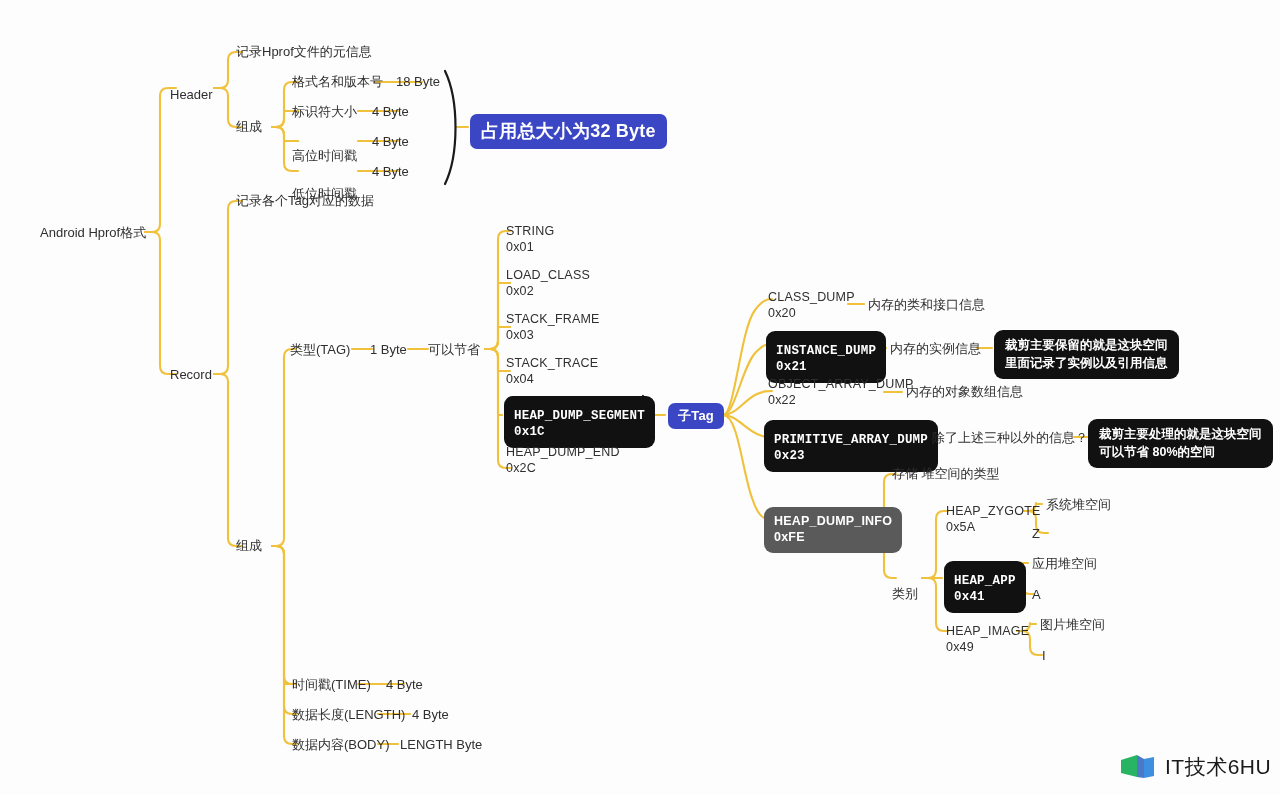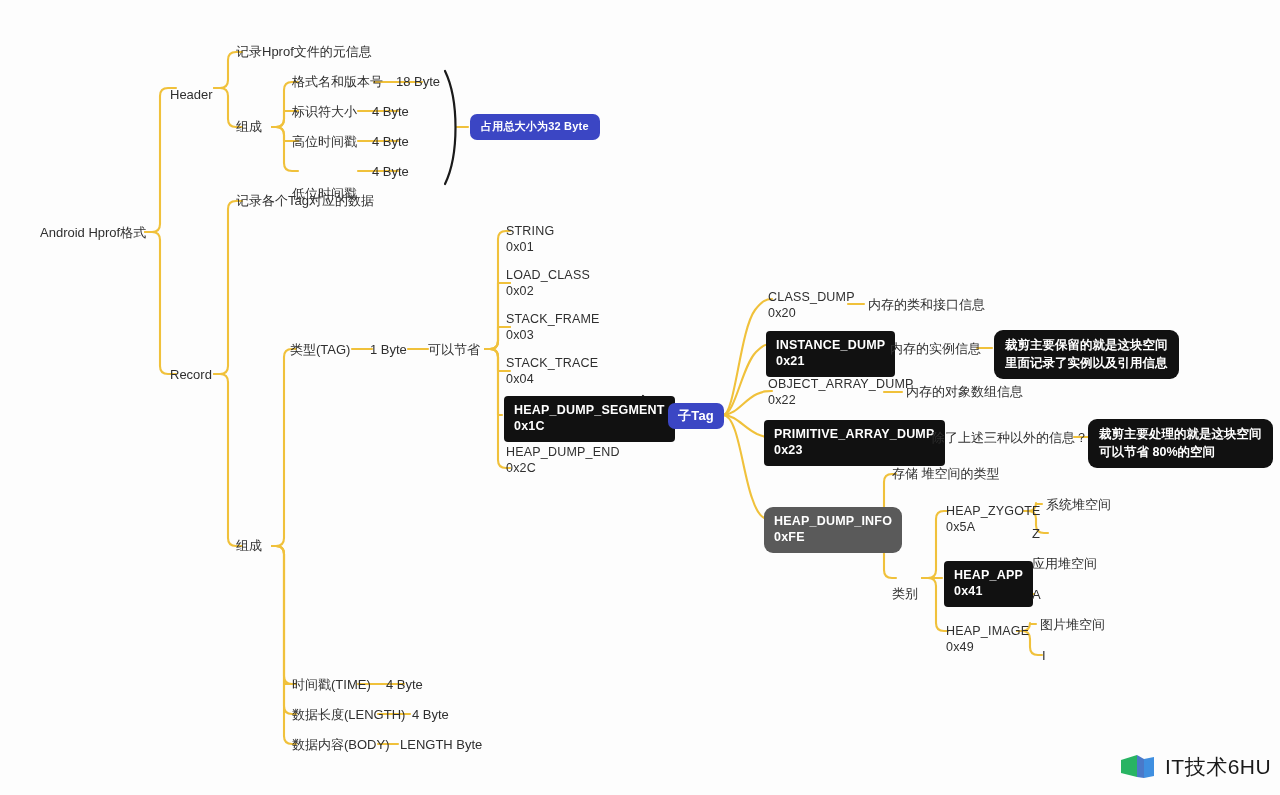--- a/index.html
+++ b/index.html
@@ -12,40 +12,40 @@
   svg.wires{position:absolute;left:0;top:0;width:1280px;height:795px;pointer-events:none;}
   .node{position:absolute;white-space:nowrap;line-height:1.25;}
 
   
   .txt{font-size:13px;color:#2f2f2f;}
   .mono-tag{font-size:12.5px;color:#2f2f2f;letter-spacing:.2px;}
   .mono-tag .hex{display:block;}
 
   
   .box-dark{
-    background:#111;color:#fff;border-radius:4px;padding:6px 10px 7px 10px;
-    font-size:12.5px;font-weight:bold;letter-spacing:.2px;line-height:1.3;
+    background:#111;color:#fff;border-radius:9px;padding:12px 10px 7px 10px;
+    font-size:12.5px;font-weight:bold;letter-spacing:.2px;line-height:1.3;font-family:Liberation Mono, monospace;
   }
   .box-dark .hex{display:block;}
   
   .box-gray{
     background:#5a5a5a;color:#fff;border-radius:9px;padding:6px 10px 7px 10px;
     font-size:12.5px;font-weight:bold;letter-spacing:.2px;line-height:1.3;
   }
   .box-gray .hex{display:block;}
   
   .box-note{
     background:#111;color:#fff;border-radius:9px;padding:6px 11px 7px 11px;
     font-size:12.5px;line-height:1.45;font-weight:bold;
   }
   .box-note span{display:block;}
   
   .badge-blue{
     background:#3b46c4;color:#fff;border-radius:7px;padding:6px 11px;
-    font-size:11px;font-weight:bold;letter-spacing:.2px;
+    font-size:18px;font-weight:bold;letter-spacing:.2px;
   }
   .badge-blue.small{font-size:13px;padding:5px 10px;border-radius:7px;}
 
   
   #watermark{position:absolute;left:1120px;top:752px;display:flex;align-items:center;gap:7px;}
   #wm-text{font-size:21px;color:#1a1a1a;letter-spacing:.5px;font-family:"Liberation Sans","DejaVu Sans",sans-serif;}
 </style>
 </head>
 <body>
 
@@ -139,21 +139,21 @@
   <div class="node txt" style="left:40px;top:225px;">Android Hprof格式</div>
 
   <div class="node txt" style="left:170px;top:81px;margin-top:6px;">Header</div>
   <div class="node txt" style="left:236px;top:44px;">记录Hprof文件的元信息</div>
   <div class="node txt" style="left:236px;top:119px;">组成</div>
 
   <div class="node txt" style="left:292px;top:74px;">格式名和版本号</div>
   <div class="node txt" style="left:396px;top:74px;">18 Byte</div>
   <div class="node txt" style="left:292px;top:104px;">标识符大小</div>
   <div class="node txt" style="left:372px;top:104px;">4 Byte</div>
-  <div class="node txt" style="left:292px;top:134px;">高位时间戳</div>
+  <div class="node txt" style="left:292px;top:148px;">高位时间戳</div>
   <div class="node txt" style="left:372px;top:134px;">4 Byte</div>
   <div class="node txt" style="left:292px;top:172px;margin-top:14px;">低位时间戳</div>
   <div class="node txt" style="left:372px;top:164px;">4 Byte</div>
 
   <div class="node badge-blue" style="left:470px;top:114px;">占用总大小为32 Byte</div>
 
   <div class="node txt" style="left:170px;top:367px;">Record</div>
   <div class="node txt" style="left:236px;top:193px;">记录各个Tag对应的数据</div>
   <div class="node txt" style="left:236px;top:538px;">组成</div>
 

